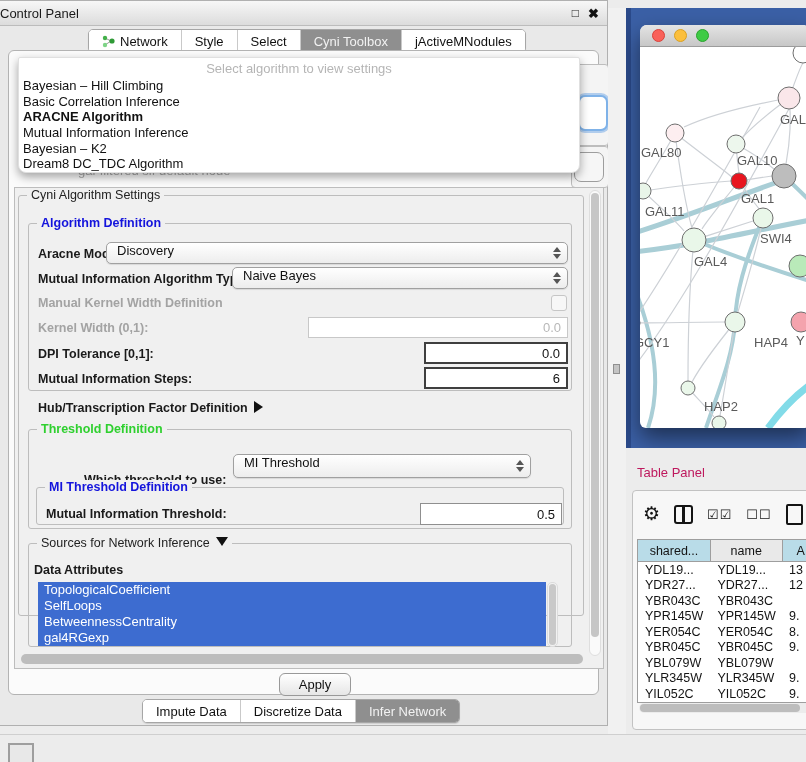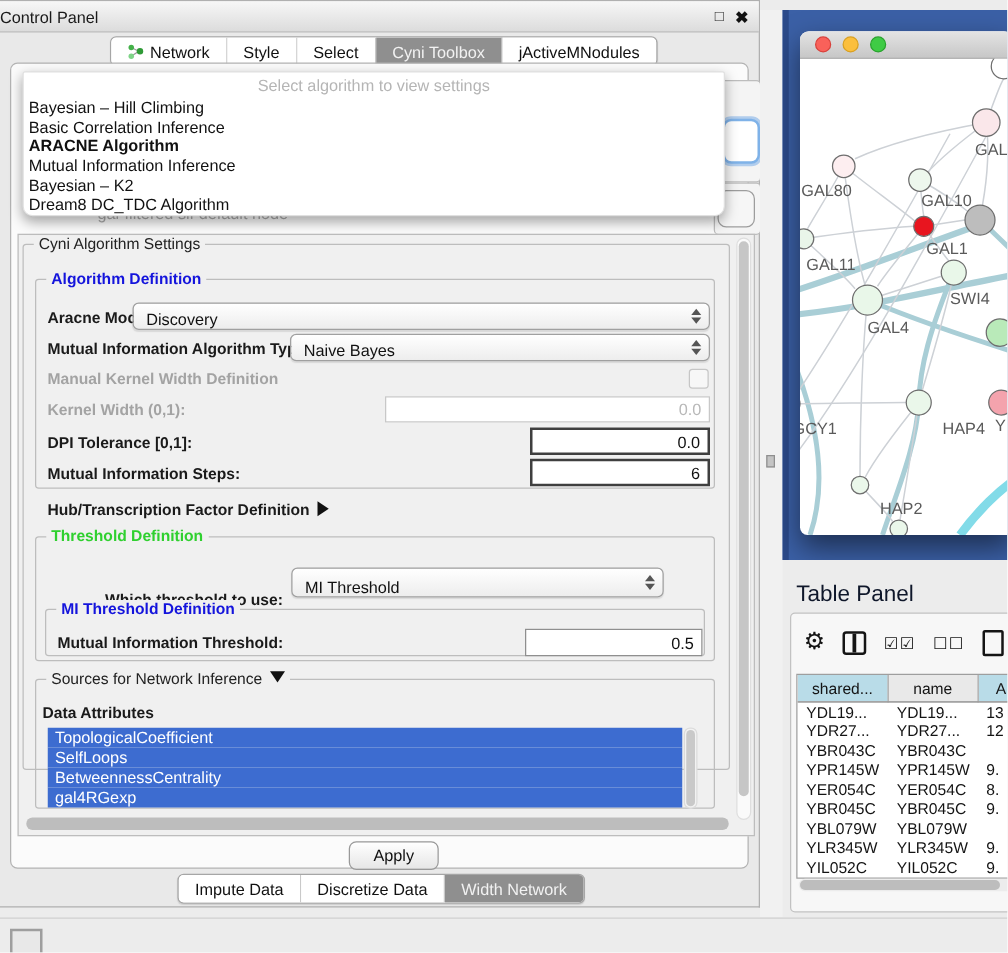--- a/index.html
+++ b/index.html
@@ -42,21 +42,21 @@
   
   .groupbox{position:absolute;border:1px solid #bdbdbd;border-radius:3px;box-sizing:border-box;}
   .gb-title{position:absolute;top:-8px;left:8px;background:#f0f0f0;padding:0 4px;font-size:12.5px;white-space:nowrap;}
   .gb-title.plain{color:#222;}
   .gb-title.blue{color:#1414dc;font-weight:bold;}
   .gb-title.green{color:#2fd02f;font-weight:bold;}
 
   .flabel{position:absolute;font-size:12.5px;font-weight:bold;color:#1a1a1a;white-space:nowrap;}
   .flabel.disabled{color:#a3a3a3;}
 
-  .combo{position:absolute;height:22px;border:1px solid #a0a0a0;border-radius:5px;background:linear-gradient(#ffffff,#ededed);font-size:13px;color:#111;display:flex;align-items:flex-end;padding-left:10px;box-sizing:border-box;box-shadow:0 1px 1px rgba(0,0,0,.1);}
+  .combo{position:absolute;height:22px;border:1px solid #a0a0a0;border-radius:5px;background:linear-gradient(#ffffff,#ededed);font-size:13px;color:#111;display:flex;align-items:flex-start;padding-left:10px;box-sizing:border-box;box-shadow:0 1px 1px rgba(0,0,0,.1);}
   .stepper{position:absolute;right:6px;top:4px;display:flex;flex-direction:column;gap:2px;}
   .stepper .up{width:0;height:0;border-left:4px solid transparent;border-right:4px solid transparent;border-bottom:5px solid #555;}
   .stepper .dn{width:0;height:0;border-left:4px solid transparent;border-right:4px solid transparent;border-top:5px solid #555;}
 
   .tfield{position:absolute;background:#fff;font-size:13px;color:#111;display:flex;align-items:center;justify-content:flex-end;padding-right:6px;box-sizing:border-box;}
   .tfield.light{border:1px solid #c8c8c8;color:#b8b8b8;}
   .tfield.strong{border:2px solid #3f3f3f;}
   .tfield.mid{border:1.5px solid #8f8f8f;}
 
   .checkbox{position:absolute;width:14px;height:14px;border:1px solid #c6c6c6;border-radius:3px;background:#f7f7f7;}
@@ -89,21 +89,21 @@
 
   #net-window{position:absolute;left:14px;top:17px;width:170px;height:403px;background:#fff;border-radius:7px 7px 6px 6px;box-shadow:0 10px 22px rgba(0,0,0,.5);overflow:hidden;}
   #net-titlebar{height:22px;background:linear-gradient(#e4e4e4,#c7c7c7);border-bottom:1px solid #9c9c9c;display:flex;align-items:center;padding-left:12px;gap:9px;box-sizing:border-box;}
   .tl{width:13px;height:13px;border-radius:50%;box-sizing:border-box;}
   .tl.red{background:#f9615a;border:1px solid #d8423c;}
   .tl.yellow{background:#fbbf3d;border:1px solid #d9a022;}
   .tl.green{background:#3fcb45;border:1px solid #2aa22e;}
   #net-svg{display:block;}
 
   
-  #table-panel-title{position:absolute;left:637px;top:465px;font-size:18px;color:#0f172a;}
+  #table-panel-title{position:absolute;left:637px;top:465px;font-size:13px;color:#be185d;}
   #table-panel{position:absolute;left:632px;top:490px;width:190px;height:240px;background:#f7f7f7;border:1px solid #c2c2c2;border-radius:4px;box-sizing:border-box;}
   #tp-toolbar{position:absolute;left:10px;top:8px;height:30px;display:flex;align-items:center;gap:14px;}
   .gear-glyph{font-size:19px;color:#141414;line-height:20px;}
   .splitcol{width:19px;height:19px;border:2.5px solid #141414;border-radius:3px;box-sizing:border-box;position:relative;}
   .splitcol::after{content:"";position:absolute;left:6px;top:0;width:2.5px;height:100%;background:#141414;}
   .checks{font-size:13px;color:#141414;letter-spacing:1px;}
   .docicon{width:17px;height:21px;border:2.5px solid #141414;border-radius:2px;box-sizing:border-box;background:#f7f7f7;}
 
   #tp-tablewrap{position:absolute;left:4px;top:48px;width:182px;height:162px;overflow:hidden;border:1px solid #9e9e9e;background:#fff;}
   #tp-table{border-collapse:collapse;table-layout:fixed;font-size:12.5px;color:#141414;}
@@ -251,21 +251,21 @@
     <button id="apply-btn">Apply</button>
 
     <div id="bottom-tabs" class="tabstrip">
         <div class="tab">
           <span>Impute Data</span>
         </div>
         <div class="tab">
           <span>Discretize Data</span>
         </div>
         <div class="tab sel">
-          <span>Width Network</span>
+          <span>Infer Network</span>
         </div>
       </div>
   </div>
 
   <div id="algo-overlay">
     <div id="algo-placeholder">Select algorithm to view settings</div>
     <div id="algo-items">
         <div class="algo-item">Bayesian – Hill Climbing</div>
         <div class="algo-item">Basic Correlation Inference</div>
         <div class="algo-item bold">ARACNE Algorithm</div>

